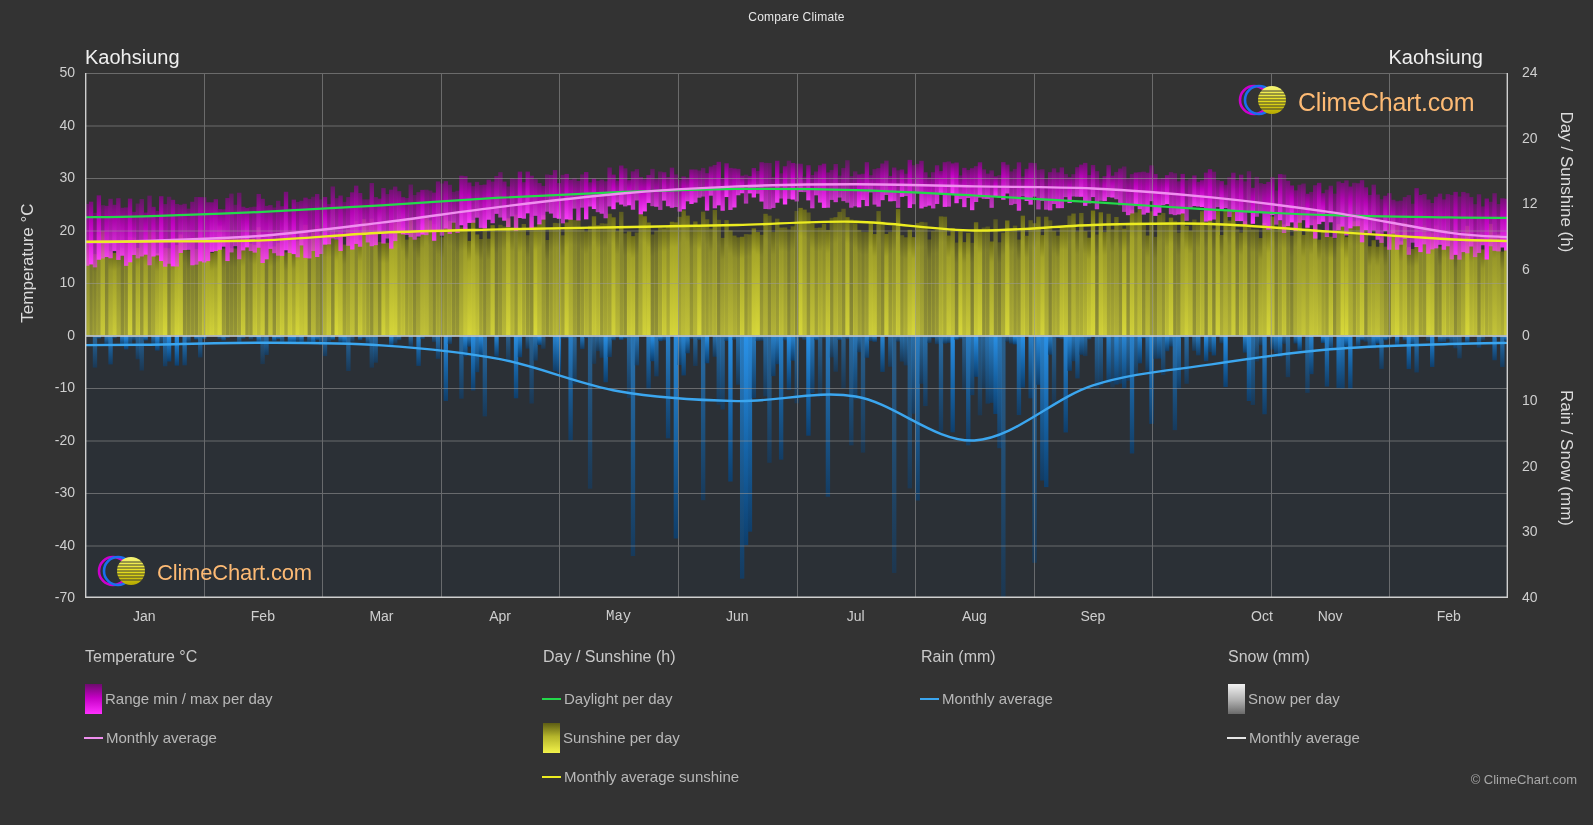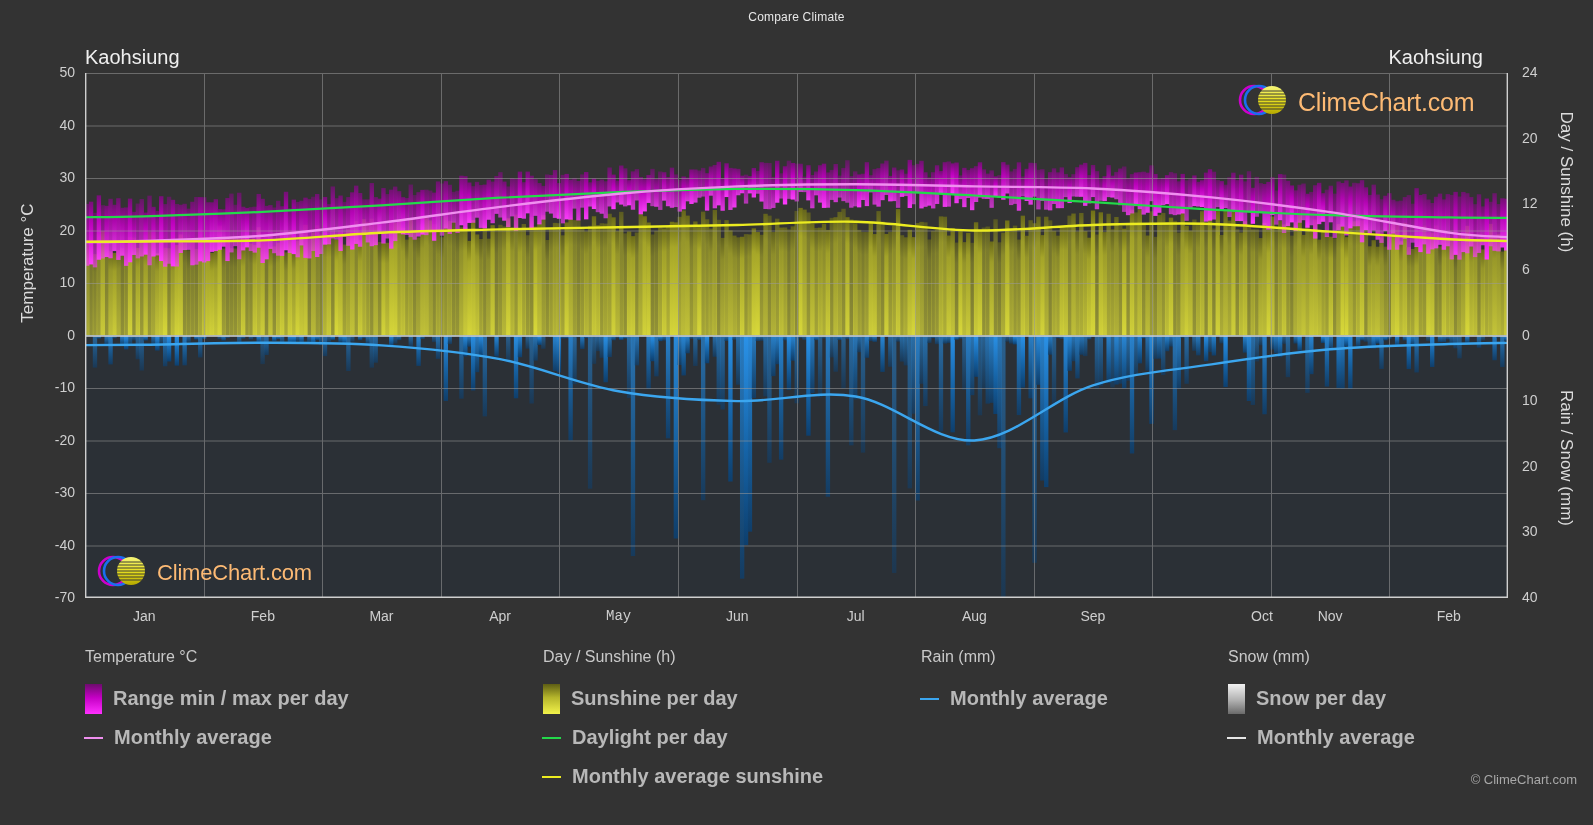--- a/index.html
+++ b/index.html
@@ -64,21 +64,21 @@
   .legend{
     position:absolute;left:0;top:648px;width:1593px;height:170px;
   }
   .legend-col{position:absolute;top:0;}
   .legend-head{
     font-size:16px;color:#c9c9c9;margin-bottom:13px;white-space:nowrap;
   }
   .legend-row{
     display:flex;align-items:center;height:39px;white-space:nowrap;
   }
-  .legend-row .lbl{font-size:20px;color:#b8b8b8;margin-left:11px;font-weight:bold;}
+  .legend-row .lbl{font-size:15px;color:#b8b8b8;margin-left:3px;}
   .swatch{width:17px;height:30px;display:inline-block;flex:none;}
   .swatch-line{width:19px;height:0;border-top:2px solid #fff;display:inline-block;flex:none;margin-left:-1px;}
   .sw-temp{background:linear-gradient(180deg,#6d0c6d 0%,#c400c4 45%,#ff30ff 100%);}
   .sw-sun{background:linear-gradient(180deg,#5d5d14 0%,#b5b52b 45%,#f2f24a 100%);}
   .sw-rain{background:linear-gradient(180deg,#1e86e0 0%,#1479d4 50%,#0d4a80 100%);}
   .sw-snow{background:linear-gradient(180deg,#f2f2f2 0%,#b0b0b0 55%,#6a6a6a 100%);}
 
   .copyright{
     position:absolute;right:16px;top:772px;font-size:13px;color:#a8a8a8;
   }
@@ -1416,26 +1416,26 @@
           <span class="lbl">Range min / max per day</span>
         </div>
         <div class="legend-row">
           <span class="swatch-line" style="border-top-color: rgb(239, 143, 239);"></span>
           <span class="lbl">Monthly average</span>
         </div>
       </div>
       <div class="legend-col" style="left: 543px;">
         <div class="legend-head">Day / Sunshine (h)</div>
         <div class="legend-row">
+          <span class="swatch-line" style="border-top-color: rgb(35, 217, 74);"></span>
+          <span class="lbl">Daylight per day</span>
+        </div>
+        <div class="legend-row">
           <span class="swatch sw-sun"></span>
           <span class="lbl">Sunshine per day</span>
-        </div>
-        <div class="legend-row">
-          <span class="swatch-line" style="border-top-color: rgb(35, 217, 74);"></span>
-          <span class="lbl">Daylight per day</span>
         </div>
         <div class="legend-row">
           <span class="swatch-line" style="border-top-color: rgb(236, 236, 32);"></span>
           <span class="lbl">Monthly average sunshine</span>
         </div>
       </div>
       <div class="legend-col" style="left: 921px;">
         <div class="legend-head">Rain (mm)</div>
         <div class="legend-row">
           <span class="swatch-line" style="border-top-color: rgb(59, 166, 239);"></span>

